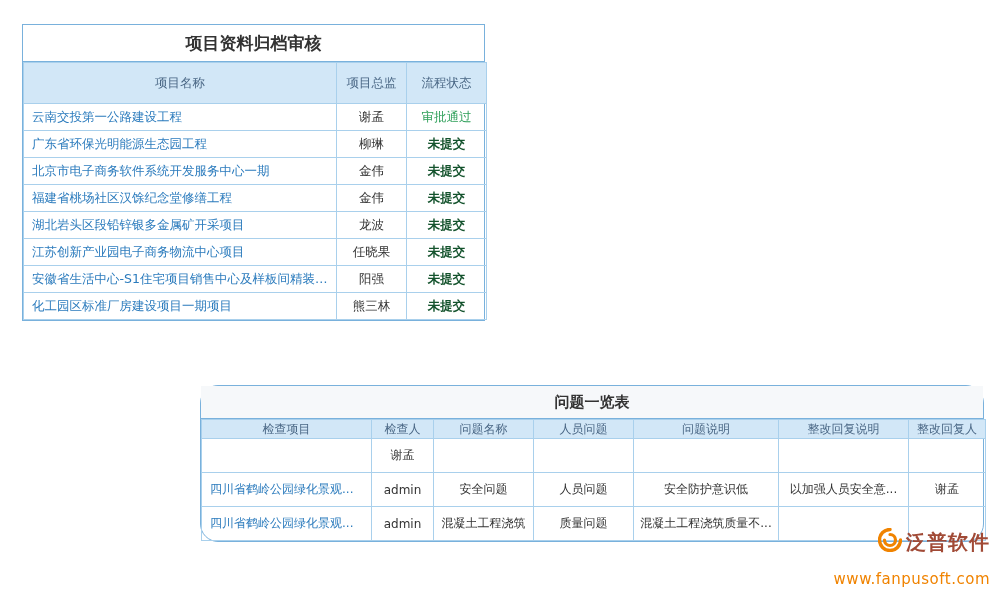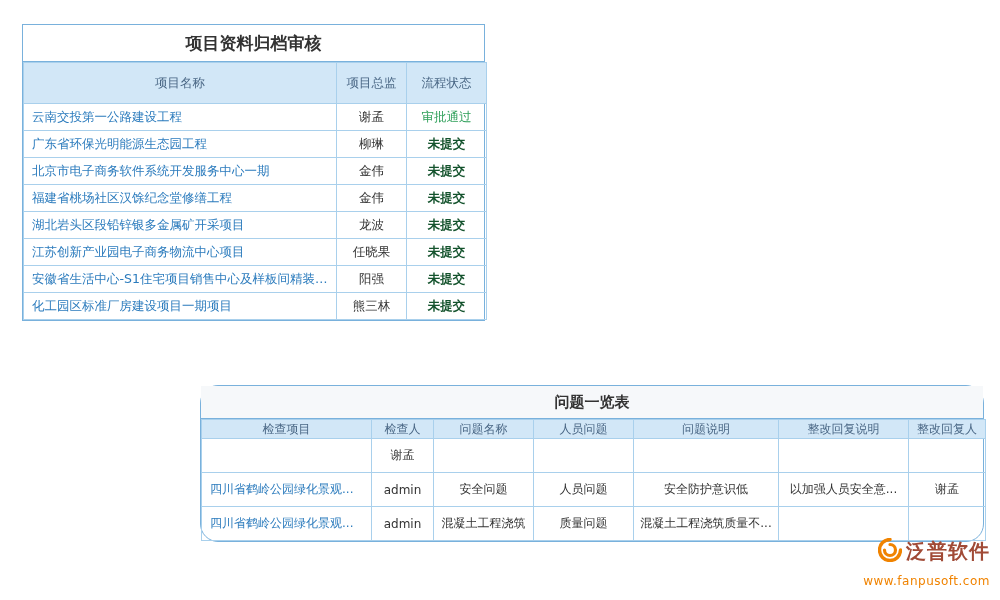--- a/index.html
+++ b/index.html
@@ -60,35 +60,35 @@
   td.status-approved { color:#2fa05a; cursor:pointer; }
 
   #brand {
     position:absolute;
     right:10px;
     bottom:12px;
     text-align:right;
   }
   .brand-row {
     display:flex;
-    align-items:flex-start;
+    align-items:center;
     justify-content:flex-end;
     gap:4px;
   }
   .brand-name {
     font-size:20px;
     font-weight:bold;
     color:#a14a36;
     letter-spacing:1px;
   }
   .brand-url {
-    font-size:12px;
+    font-size:15px;
     color:#f08300;
     letter-spacing:0.5px;
-    margin-top:8px;
+    margin-top:14px;
     text-align:center;
   }
 </style>
 </head>
 <body>
 
 <section class="panel" id="archive-panel">
   <div class="panel-title">项目资料归档审核</div>
   <table>
     <colgroup>

